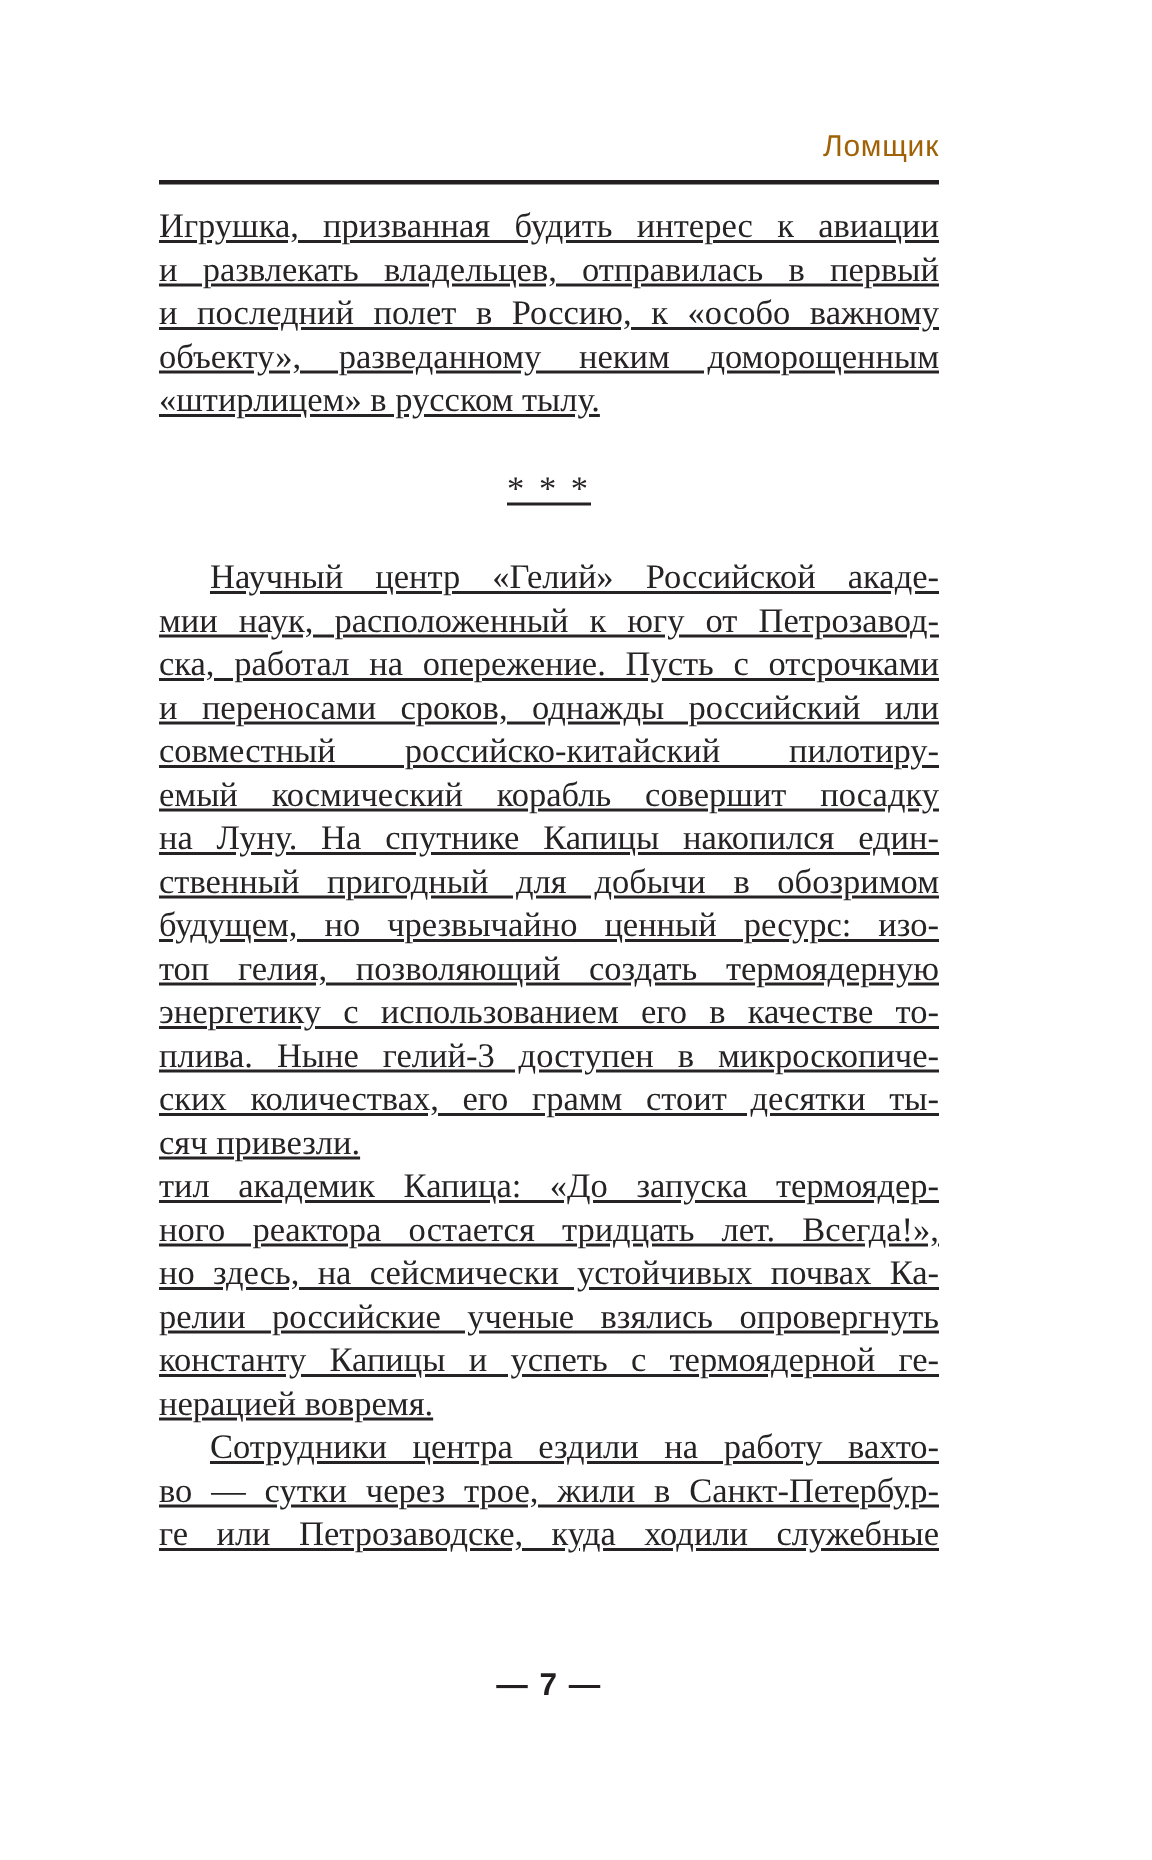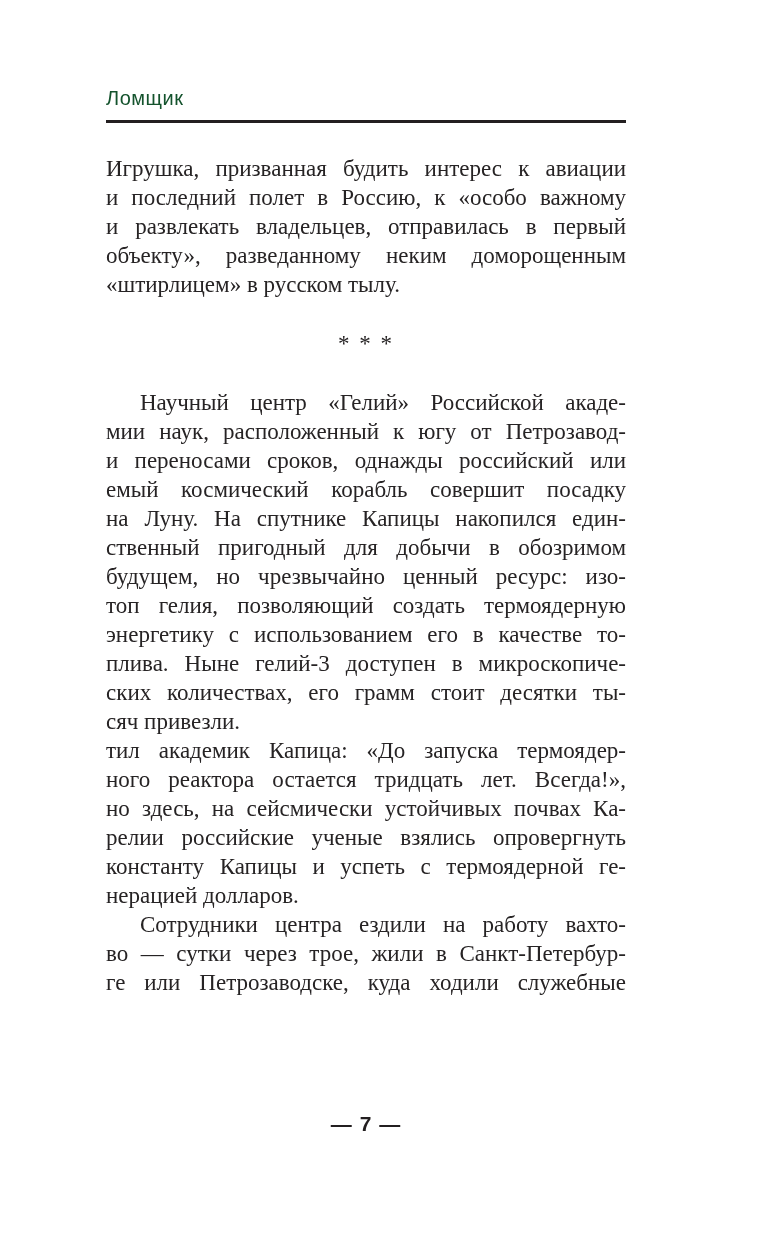--- a/index.html
+++ b/index.html
@@ -15,43 +15,44 @@
     background: #ffffff;
     overflow: hidden;
     font-family: "Liberation Serif", "DejaVu Serif", serif;
     color: #262324;
   }
   .running-title {
     position: absolute;
     top: 88px;
     left: 106px;
     width: 520px;
-    text-align: left;
+    text-align: right;
     font-family: "Liberation Sans", "DejaVu Sans", sans-serif;
     font-size: 20px;
     line-height: 20px;
     font-weight: 500;
     letter-spacing: 0.5px;
-    color: #14532d;
+    color: #a16207;
   }
   .header-rule {
     position: absolute;
     top: 120px;
     left: 106px;
     width: 520px;
     height: 3px;
     background: #231f20;
   }
   .body-text {
     position: absolute;
-    top: 154px;
+    top: 136px;
     left: 106px;
     width: 520px;
     font-size: 23px;
     line-height: 29px;
+    text-decoration: underline;
   }
   .line {
     height: 29px;
     overflow: hidden;
   }
   .line.j {
     text-align: justify;
     text-align-last: justify;
   }
   .line.ind {
@@ -84,43 +85,45 @@
 <body>
 
 <div class="page">
 
   <div class="running-title">Ломщик</div>
 
   <div class="header-rule"></div>
 
   <div class="body-text">
       <div class="line j">Игрушка, призванная будить интерес к авиации</div>
+      <div class="line j">и развлекать владельцев, отправилась в первый</div>
       <div class="line j">и последний полет в Россию, к «особо важному</div>
-      <div class="line j">и развлекать владельцев, отправилась в первый</div>
       <div class="line j">объекту», разведанному неким доморощенным</div>
       <div class="line">«штирлицем» в русском тылу.</div>
       <div class="separator">* * *</div>
       <div class="line j ind">Научный центр «Гелий» Российской акаде-</div>
       <div class="line j">мии наук, расположенный к югу от Петрозавод-</div>
+      <div class="line j">ска, работал на опережение. Пусть с отсрочками</div>
       <div class="line j">и переносами сроков, однажды российский или</div>
+      <div class="line j">совместный российско-китайский пилотиру-</div>
       <div class="line j">емый космический корабль совершит посадку</div>
       <div class="line j">на Луну. На спутнике Капицы накопился един-</div>
       <div class="line j">ственный пригодный для добычи в обозримом</div>
       <div class="line j">будущем, но чрезвычайно ценный ресурс: изо-</div>
       <div class="line j">топ гелия, позволяющий создать термоядерную</div>
       <div class="line j">энергетику с использованием его в качестве то-</div>
       <div class="line j">плива. Ныне гелий-3 доступен в микроскопиче-</div>
       <div class="line j">ских количествах, его грамм стоит десятки ты-</div>
       <div class="line">сяч привезли.</div>
       <div class="line j">тил академик Капица: «До запуска термоядер-</div>
       <div class="line j">ного реактора остается тридцать лет. Всегда!»,</div>
       <div class="line j">но здесь, на сейсмически устойчивых почвах Ка-</div>
       <div class="line j">релии российские ученые взялись опровергнуть</div>
       <div class="line j">константу Капицы и успеть с термоядерной ге-</div>
-      <div class="line">нерацией долларов.</div>
+      <div class="line">нерацией вовремя.</div>
       <div class="line j ind">Сотрудники центра ездили на работу вахто-</div>
       <div class="line j">во — сутки через трое, жили в Санкт-Петербур-</div>
       <div class="line j">ге или Петрозаводске, куда ходили служебные</div>
     </div>
 
   <div class="page-footer">— 7 —</div>
 
 </div>
 
 </body></html>

